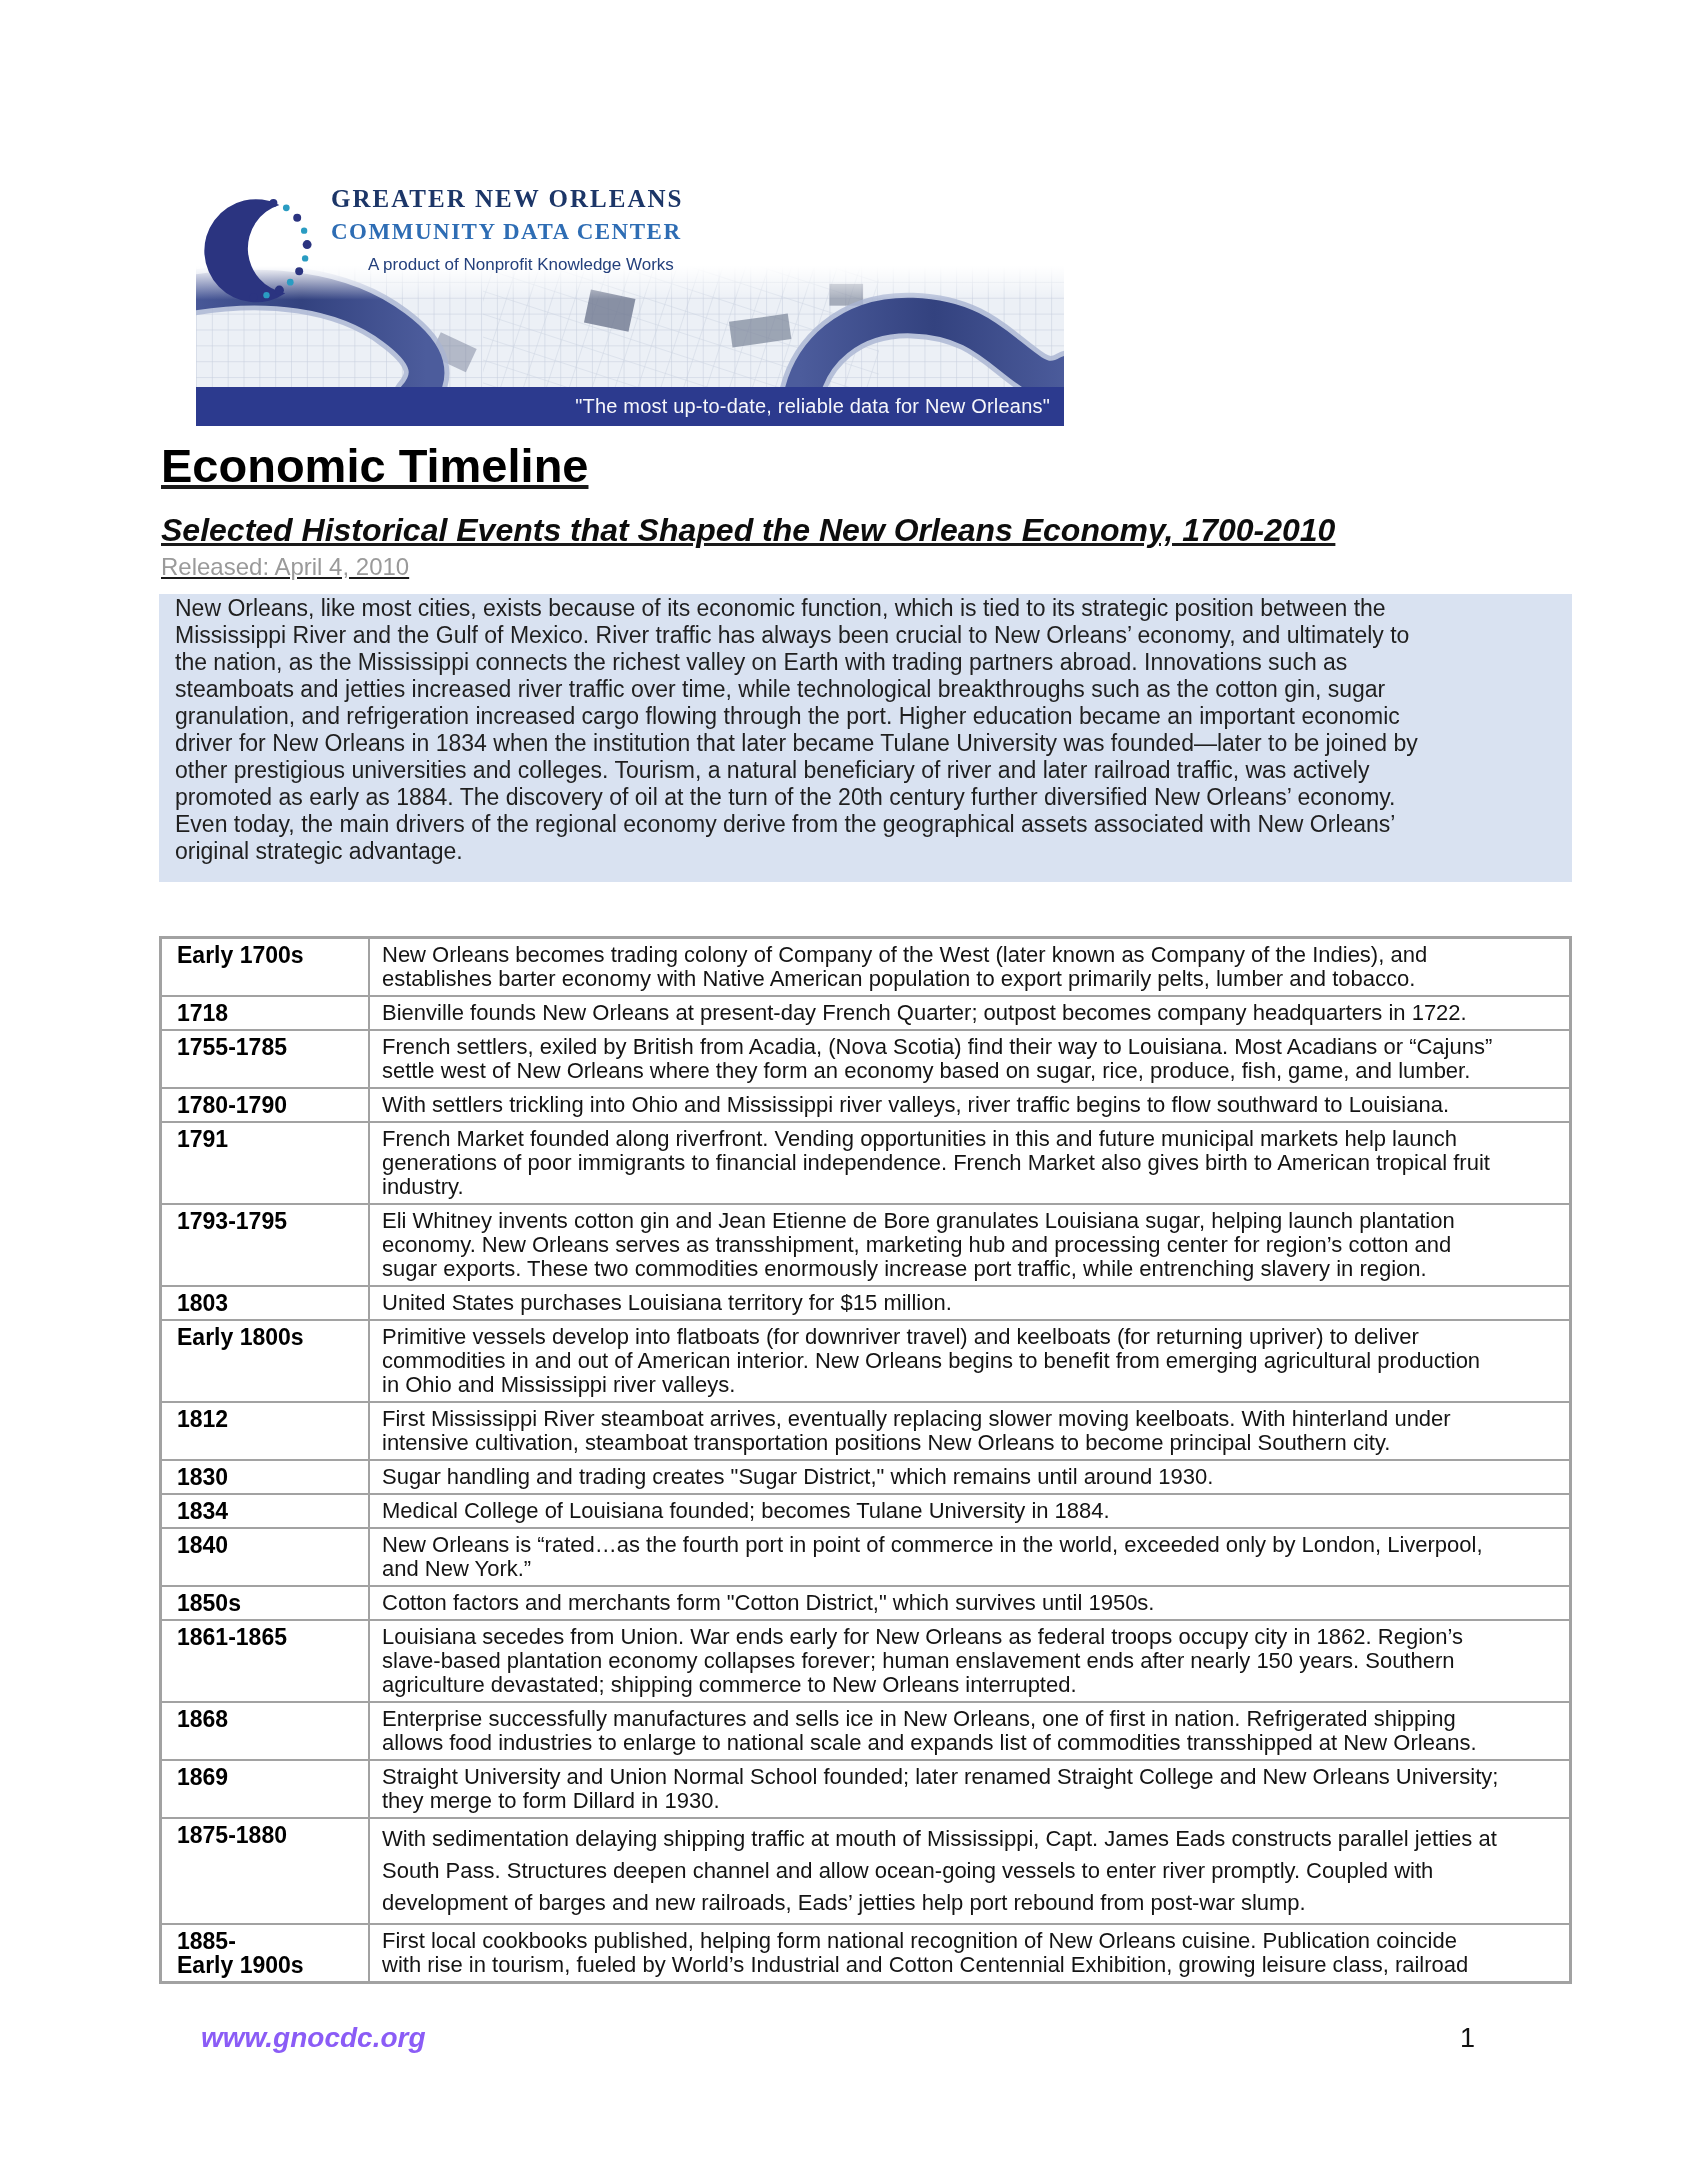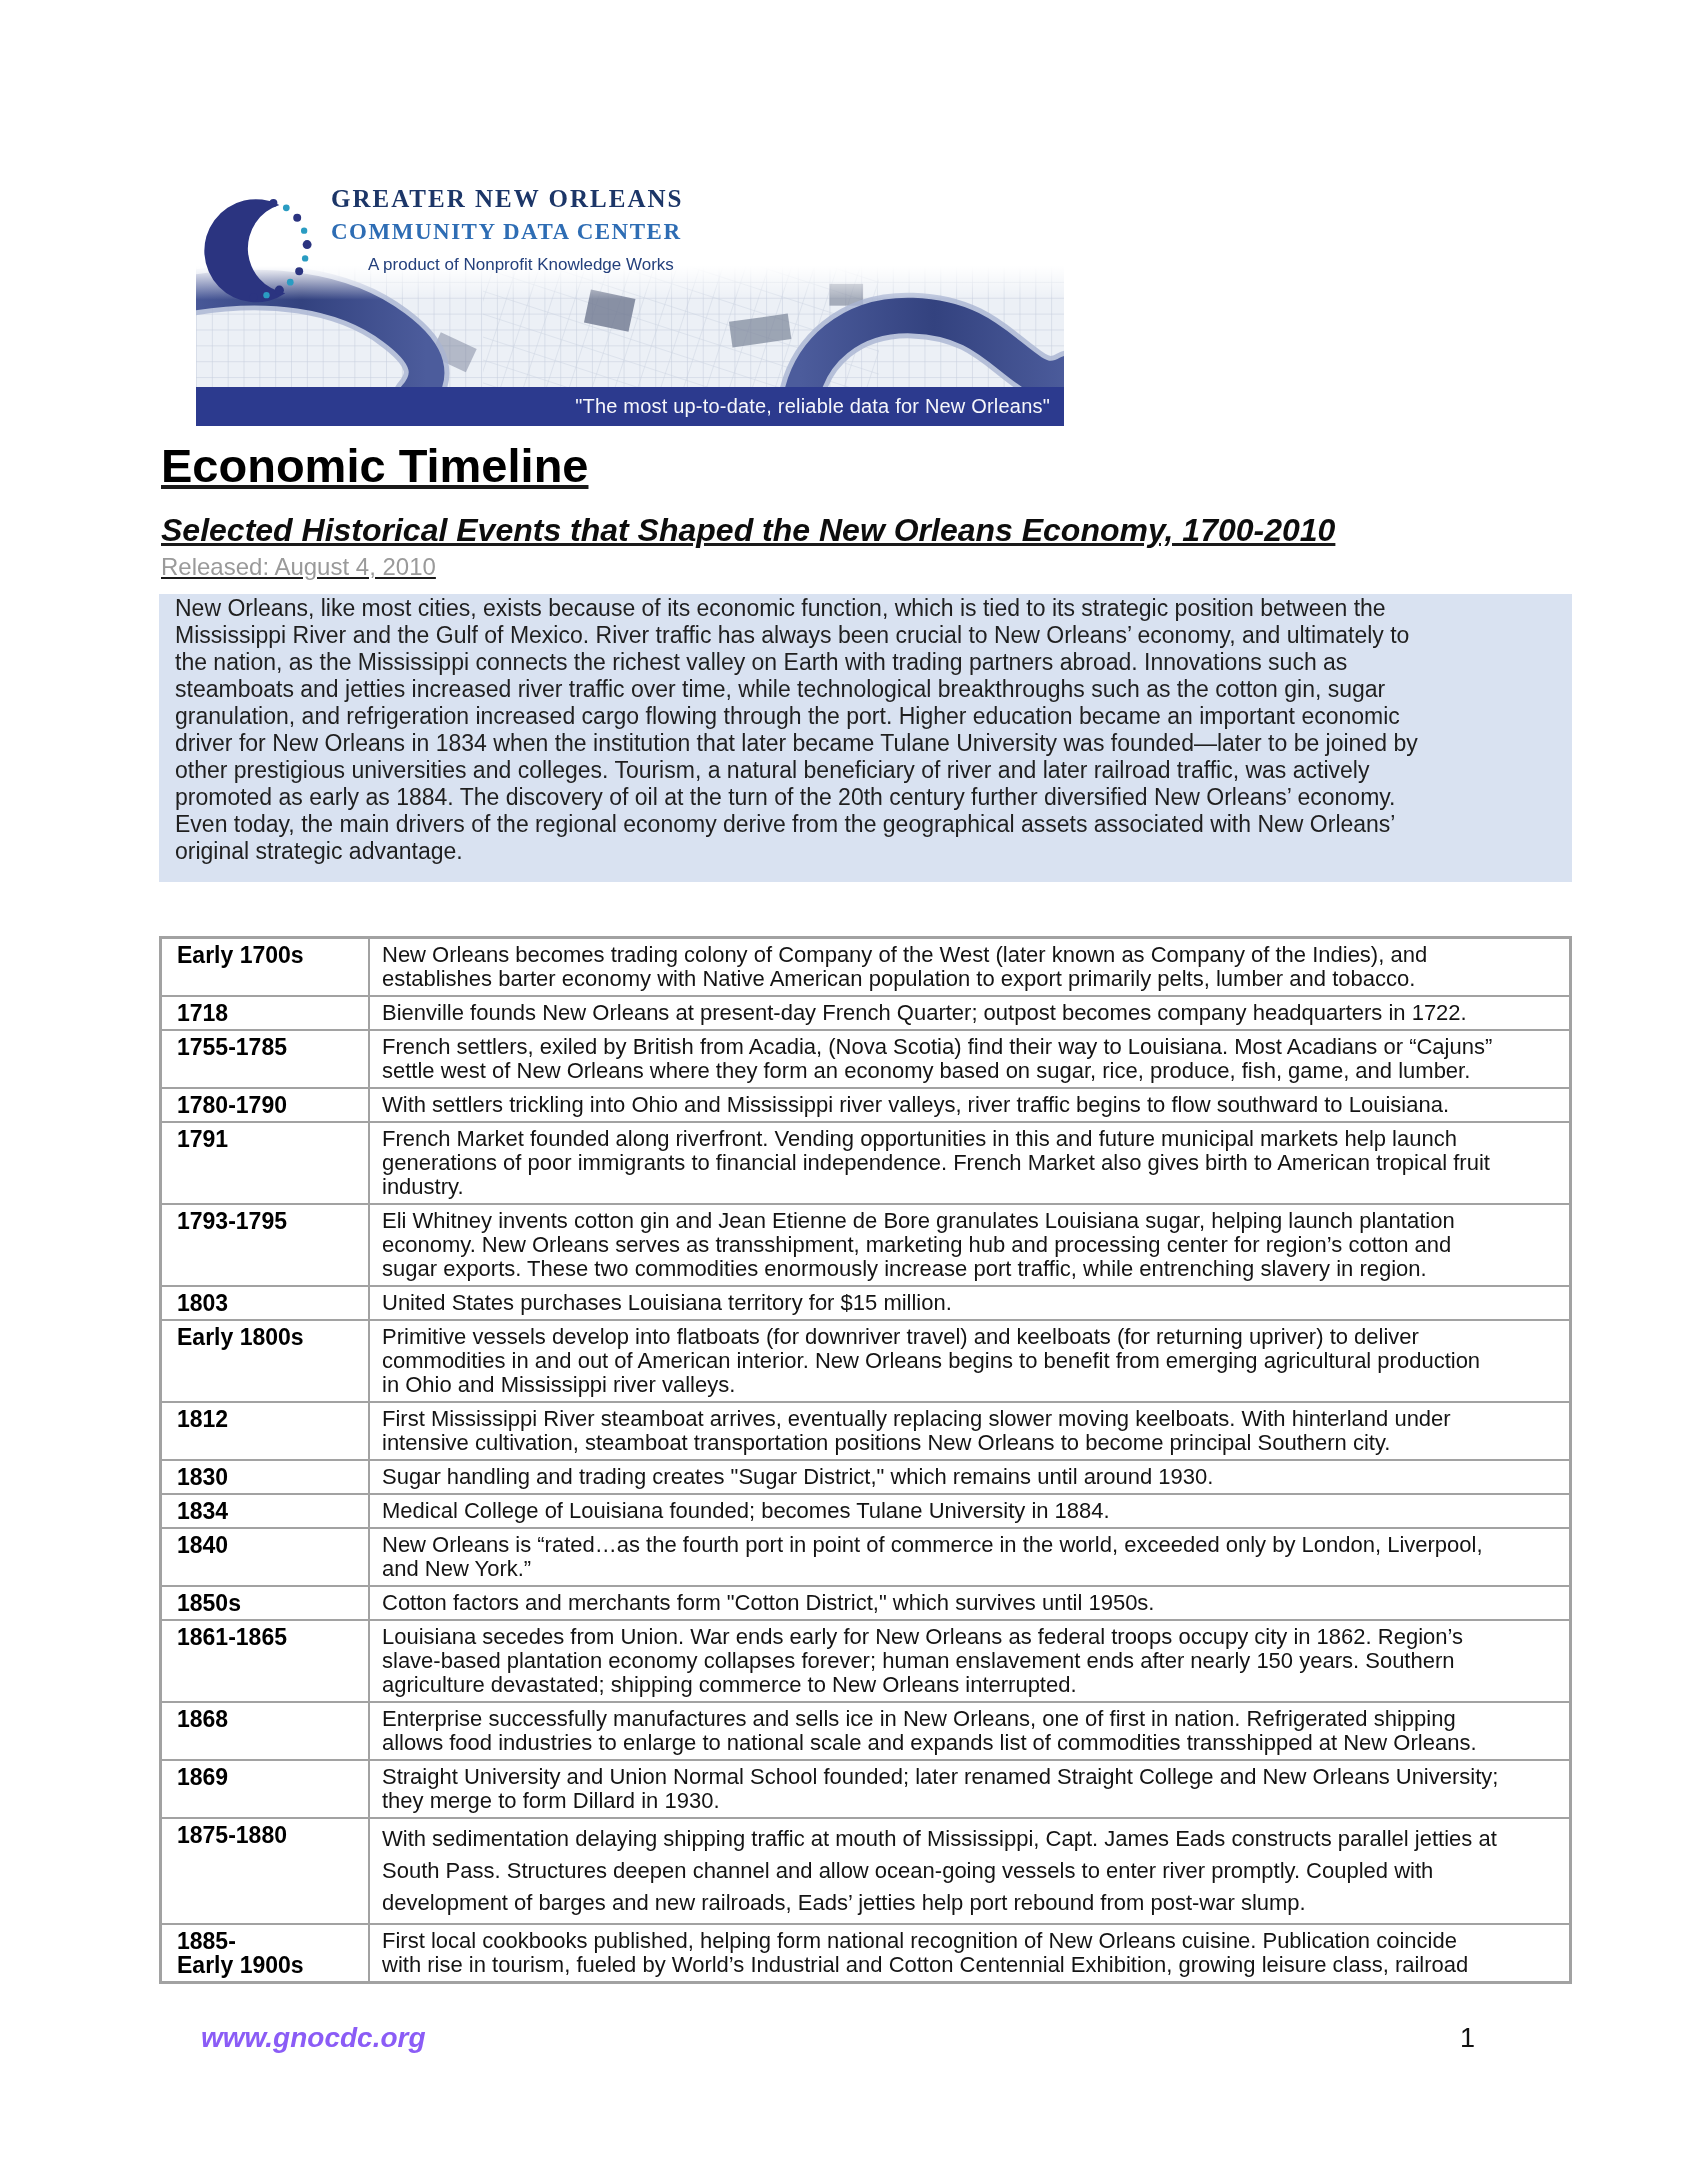--- a/index.html
+++ b/index.html
@@ -126,21 +126,21 @@
   </div>
 
   <div class="tagline-bar">
     <span>"The most up-to-date, reliable data for New Orleans"</span>
   </div>
 </div>
 
 <div class="title-block">
   <h1 class="doc-title">Economic Timeline</h1>
   <div class="doc-subtitle">Selected Historical Events that Shaped the New Orleans Economy, 1700-2010</div>
-  <div class="doc-released">Released: August 4, 2010</div>
+  <div class="doc-released">Released: April 4, 2010</div>
 </div>
 
 <div class="intro-box">New Orleans, like most cities, exists because of its economic function, which is tied to its strategic position between the
 Mississippi River and the Gulf of Mexico.  River traffic has always been crucial to New Orleans’ economy, and ultimately to
 the nation, as the Mississippi connects the richest valley on Earth with trading partners abroad. Innovations such as
 steamboats and jetties increased river traffic over time, while technological breakthroughs such as the cotton gin, sugar
 granulation, and refrigeration increased cargo flowing through the port. Higher education became an important economic
 driver for New Orleans in 1834 when the institution that later became Tulane University was founded—later to be joined by
 other prestigious universities and colleges. Tourism, a natural beneficiary of river and later railroad traffic, was actively
 promoted as early as 1884. The discovery of oil at the turn of the 20th century further diversified New Orleans’ economy.

